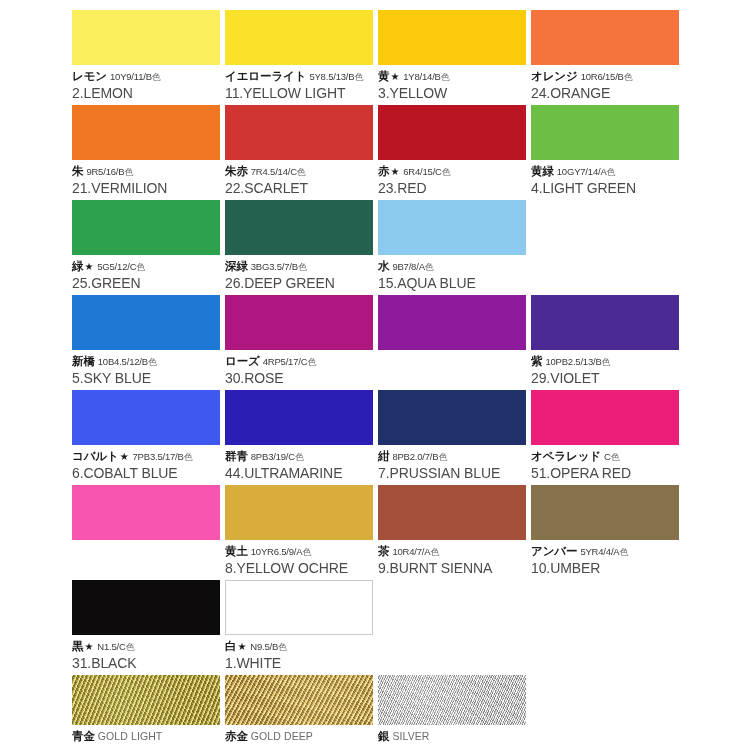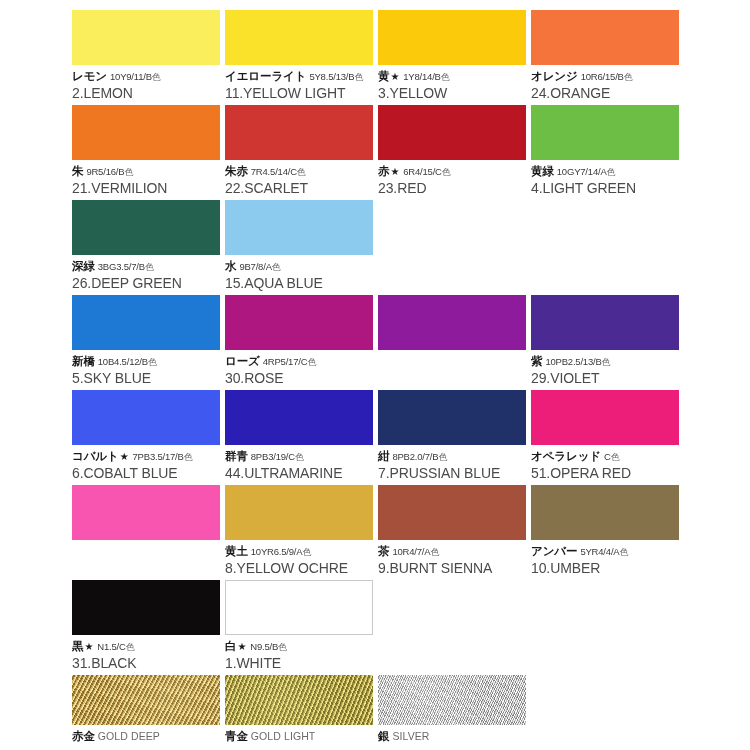--- a/index.html
+++ b/index.html
@@ -177,20 +177,27 @@
         <div class="color-cell">
           <div class="swatch" style="background-color:#6cbe45"></div>
           <div class="cell-labels">
             <div class="line-jp"><span class="name-jp">黄緑</span> <span class="code">10GY7/14/A</span><span class="iro">色</span></div>
             <div class="line-en">4.LIGHT GREEN</div>
           </div>
         </div>
       </div>
       <div class="color-row">
         <div class="color-cell">
+          <div class="swatch" style="background-color:#2da14b"></div>
+          <div class="cell-labels">
+            <div class="line-jp"><span class="name-jp">緑</span><span class="star">★</span> <span class="code">5G5/12/C</span><span class="iro">色</span></div>
+            <div class="line-en">25.GREEN</div>
+          </div>
+        </div>
+        <div class="color-cell">
           <div class="swatch" style="background-color:#24614f"></div>
           <div class="cell-labels">
             <div class="line-jp"><span class="name-jp">深緑</span> <span class="code">3BG3.5/7/B</span><span class="iro">色</span></div>
             <div class="line-en">26.DEEP GREEN</div>
           </div>
         </div>
         <div class="color-cell">
           <div class="swatch" style="background-color:#8ccaee"></div>
           <div class="cell-labels">
             <div class="line-jp"><span class="name-jp">水</span> <span class="code">9B7/8/A</span><span class="iro">色</span></div>
@@ -299,29 +306,29 @@
           <div class="swatch"></div>
           <div class="cell-labels"></div>
         </div>
         <div class="color-cell cell-empty">
           <div class="swatch"></div>
           <div class="cell-labels"></div>
         </div>
       </div>
       <div class="color-row metallic-row">
         <div class="color-cell">
+          <div class="swatch" style="background-color:#b6a047;background-image:repeating-linear-gradient(112deg, rgba(246,240,150,.85) 0 1px, rgba(105,92,24,.5) 1px 3px, rgba(206,196,96,.65) 3px 4px),repeating-linear-gradient(52deg, rgba(240,238,160,.55) 0 1px, rgba(110,98,26,.4) 1px 3px),radial-gradient(circle at 35% 55%, rgba(240,236,150,.7), rgba(120,108,30,.25) 65%)"></div>
+          <div class="cell-labels">
+            <div class="line-jp"><span class="name-jp">青金</span> <span class="en-inline">GOLD LIGHT</span></div>
+          </div>
+        </div>
+        <div class="color-cell">
           <div class="swatch" style="background-color:#c0a358;background-image:repeating-linear-gradient(118deg, rgba(255,236,160,.9) 0 1px, rgba(120,88,26,.5) 1px 3px, rgba(226,196,110,.7) 3px 4px),repeating-linear-gradient(42deg, rgba(255,244,190,.6) 0 1px, rgba(126,94,30,.42) 1px 3px),radial-gradient(circle at 65% 40%, rgba(255,240,175,.7), rgba(140,104,34,.25) 65%)"></div>
           <div class="cell-labels">
             <div class="line-jp"><span class="name-jp">赤金</span> <span class="en-inline">GOLD DEEP</span></div>
-          </div>
-        </div>
-        <div class="color-cell">
-          <div class="swatch" style="background-color:#b6a047;background-image:repeating-linear-gradient(112deg, rgba(246,240,150,.85) 0 1px, rgba(105,92,24,.5) 1px 3px, rgba(206,196,96,.65) 3px 4px),repeating-linear-gradient(52deg, rgba(240,238,160,.55) 0 1px, rgba(110,98,26,.4) 1px 3px),radial-gradient(circle at 35% 55%, rgba(240,236,150,.7), rgba(120,108,30,.25) 65%)"></div>
-          <div class="cell-labels">
-            <div class="line-jp"><span class="name-jp">青金</span> <span class="en-inline">GOLD LIGHT</span></div>
           </div>
         </div>
         <div class="color-cell">
           <div class="swatch" style="background-color:#bdbdbd;background-image:repeating-linear-gradient(115deg, rgba(255,255,255,.95) 0 1px, rgba(120,120,120,.45) 1px 2px, rgba(255,255,255,.7) 2px 3px, rgba(90,90,90,.35) 3px 4px),repeating-linear-gradient(48deg, rgba(255,255,255,.8) 0 1px, rgba(110,110,110,.4) 1px 3px),radial-gradient(circle at 30% 35%, rgba(255,255,255,.85), rgba(150,150,150,.2) 60%)"></div>
           <div class="cell-labels">
             <div class="line-jp"><span class="name-jp">銀</span> <span class="en-inline">SILVER</span></div>
           </div>
         </div>
         <div class="color-cell cell-empty">
           <div class="swatch"></div>

